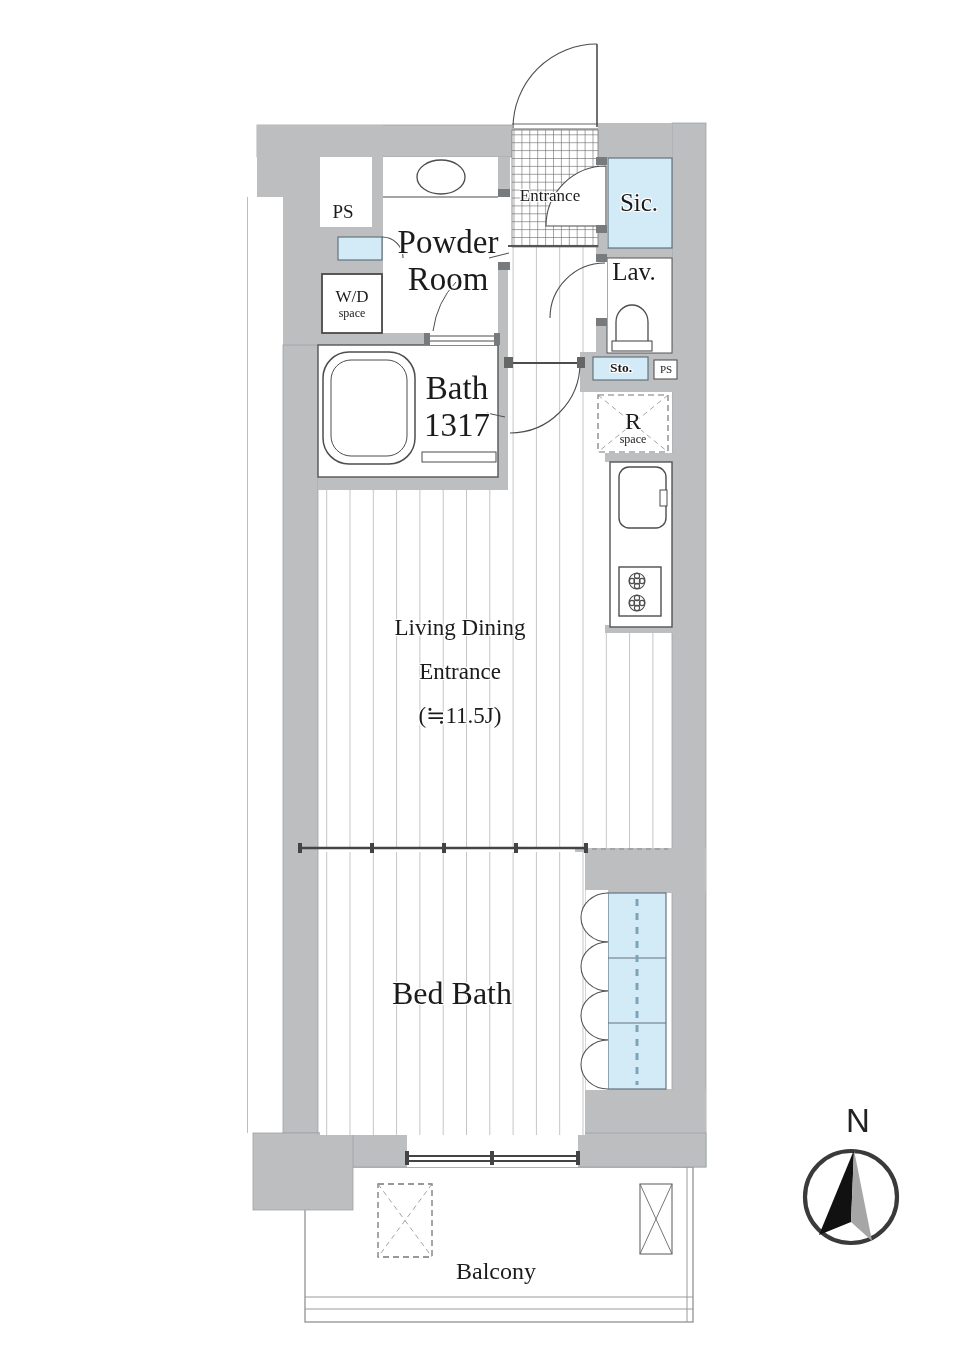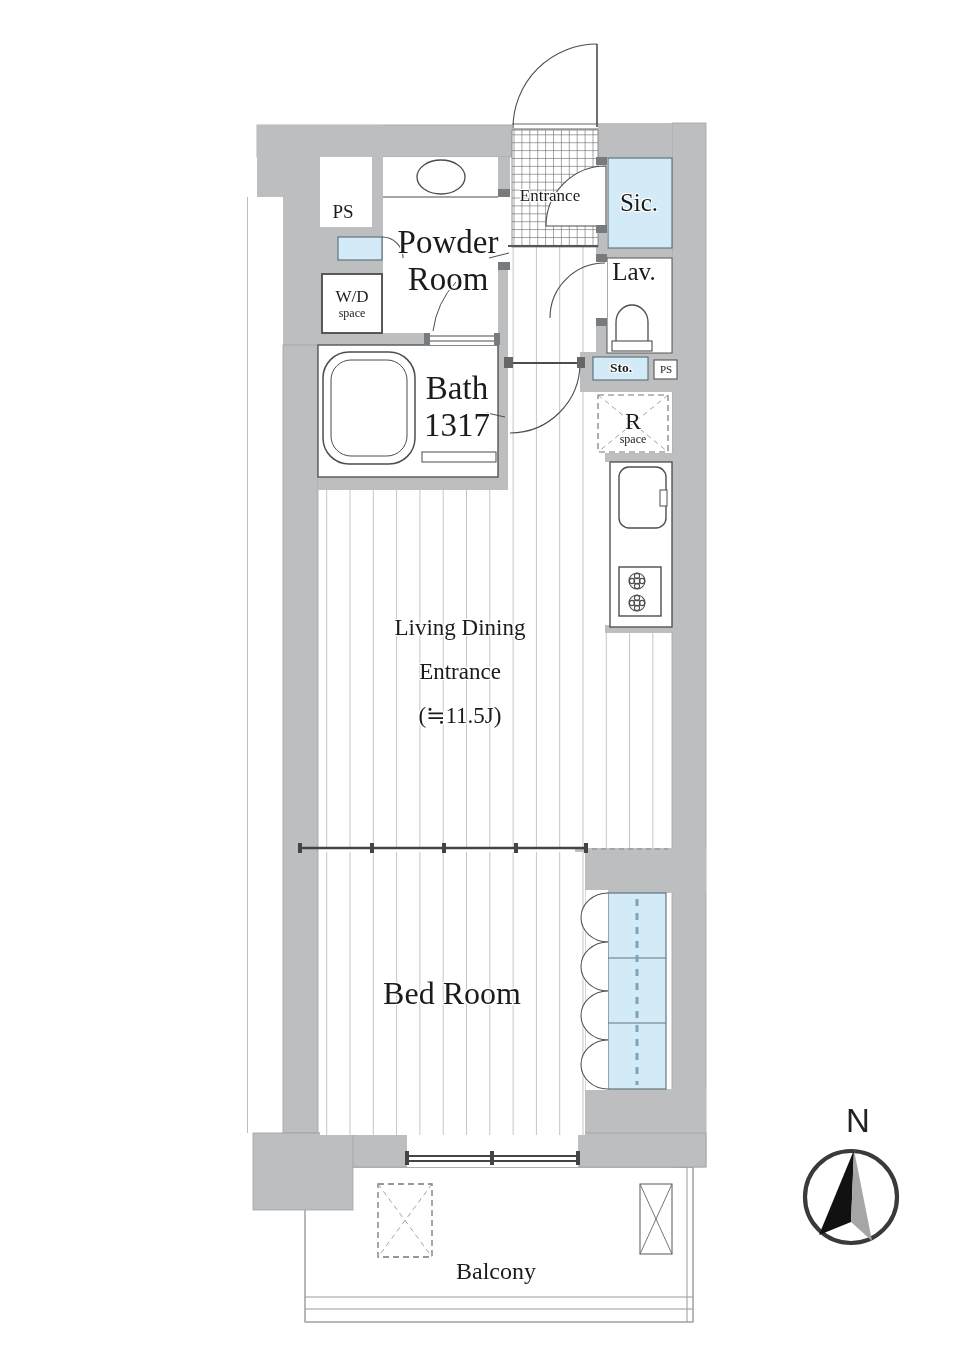--- a/index.html
+++ b/index.html
@@ -247,17 +247,17 @@
   <div class="lbl" style="left:633px;top:427px">
     <span class="rbig">R</span>
     <span class="sub">space</span>
   </div>
   <div class="lbl fs33" style="left:460px;top:672px">
     <span class="big">Living Dining</span>
     <span class="big">Entrance</span>
     <span class="big">(≒11.5J)</span>
   </div>
   <div class="lbl fs31" style="left:452px;top:993px">
-    <span class="big">Bed Room</span>
+    <span class="big">Bed Bath</span>
   </div>
   <div class="lbl fs27" style="left:496px;top:1233px">Balcony</div>
   <div class="lbl nlbl" style="left:858px;top:1121px">N</div>
 </div>
 
 </body></html>

